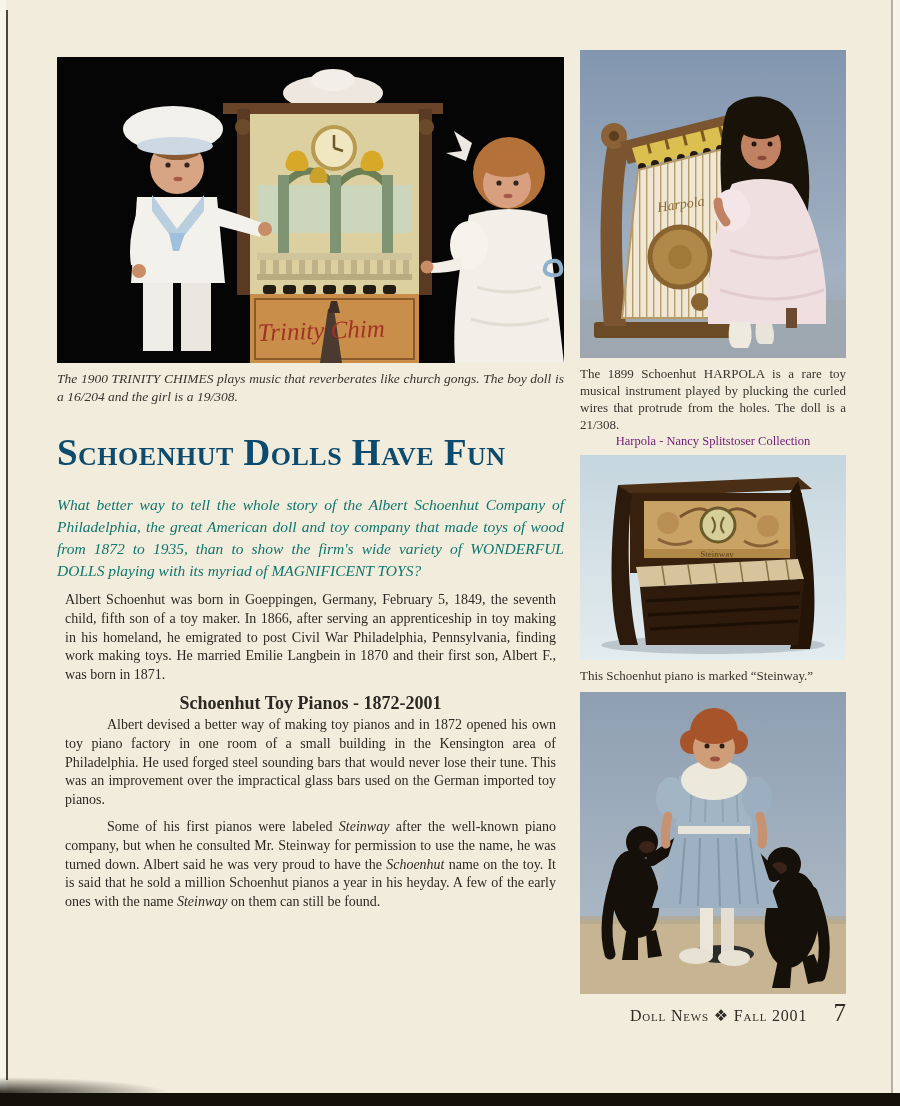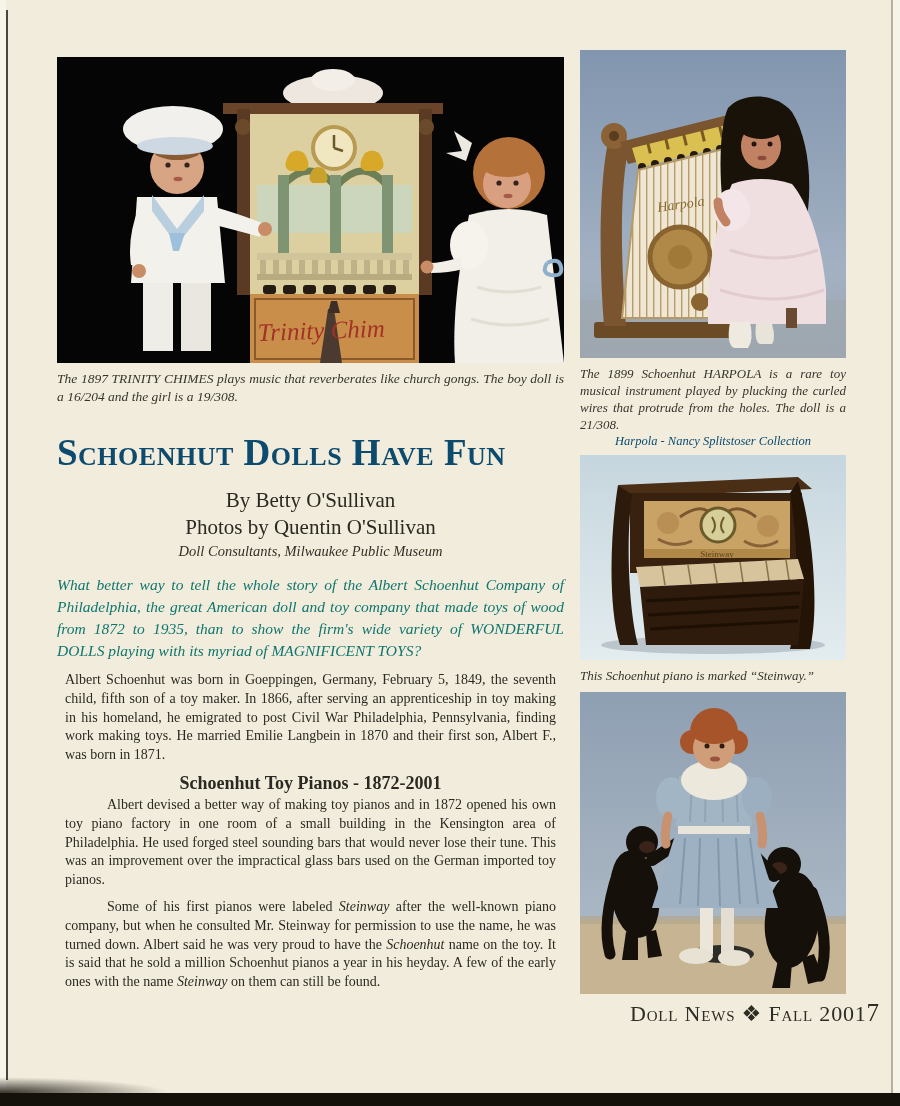--- a/index.html
+++ b/index.html
@@ -18,38 +18,38 @@
   .scan-bottom-curve{position:absolute;left:0;bottom:13px;width:170px;height:16px;
     background:radial-gradient(ellipse at 0% 100%, rgba(20,16,10,.85), rgba(20,16,10,0) 70%);}
 
   .col-left{position:absolute;left:57px;top:57px;width:507px;}
   .col-right{position:absolute;left:580px;top:50px;width:266px;}
 
   .photo{display:block;}
   .photo svg{display:block;}
 
   .caption{font-style:italic;font-size:13.5px;line-height:18px;text-align:justify;color:#36342c;margin-top:7px;}
-  .caption-r{font-style:italic;font-size:13px;line-height:17px;text-align:justify;color:#36342c;margin-top:7px;}
-  .credit{font-style:italic;font-size:12.5px;text-align:center;color:#0c4a6e;margin-top:1px;}
+  .caption-r{font-size:13px;line-height:17px;text-align:justify;color:#36342c;margin-top:7px;}
+  .credit{font-size:12.5px;text-align:center;color:#701a75;margin-top:1px;}
 
   .title{margin-top:20px;text-align:left;font-variant:small-caps;font-weight:700;
     font-size:37px;line-height:54px;letter-spacing:.5px;color:#0c4a6e;}
   .byline-block{text-align:center;margin-top:8px;}
   .byline{font-size:21px;line-height:25px;}
   .photo-credit{font-size:21px;line-height:25px;margin-top:2px;}
   .affiliation{font-size:14.5px;font-style:italic;margin-top:3px;color:#333026;}
 
   .intro{margin-top:14px;font-style:italic;font-size:15.5px;line-height:22px;text-align:justify;color:#0f766e;}
   .body-para{font-size:14px;line-height:18.8px;text-align:justify;margin:8px;}
   .p1{margin-top:9px;}
   .indent{text-indent:42px;margin-top:2px;}
   .subhead{margin-top:5px;margin-bottom:2px;text-align:center;font-weight:700;font-size:18px;}
 
   .footer{display:flex;align-items:baseline;margin-top:5px;}
-  .footer-label{margin-left:50px;font-variant:small-caps;font-size:22px;letter-spacing:.8px;color:#2e2c24;white-space:nowrap;}
+  .footer-label{margin-left:50px;font-variant:small-caps;font-size:16px;letter-spacing:.8px;color:#2e2c24;white-space:nowrap;}
   .footer-page{margin-left:auto;font-size:25px;color:#2e2c24;}
 </style>
 </head>
 <body>
 
 <div class="page">
   <div class="scan-left-strip"></div>
   <div class="scan-left-line"></div>
   <div class="scan-right-strip"></div>
   <div class="scan-right-line"></div>
@@ -144,31 +144,26 @@
           <path d="M412,158 Q452,146 490,158 L507,306 L398,306 Q394,250 412,158 Z" fill="#f2efe8"></path>
           <ellipse cx="412" cy="188" rx="19" ry="24" fill="#f6f3ec"></ellipse>
           <path d="M404,200 Q385,206 372,206 L374,216 Q392,216 406,212 Z" fill="#f2efe8"></path>
           <circle cx="370" cy="210" r="6.5" fill="#c88d66"></circle>
           <path d="M490,206 q12,-6 14,4 q2,10 -10,8 q-10,-2 -4,-12" fill="none" stroke="#8fb0cc" stroke-width="4"></path>
           <path d="M420,230 q32,10 64,0" stroke="#e2ded4" stroke-width="3" fill="none"></path>
           <path d="M414,262 q38,12 78,0" stroke="#e2ded4" stroke-width="3" fill="none"></path>
         </g>
       </svg>
     </div>
-    <div class="caption">The 1897 TRINITY CHIMES plays music that reverberates like church gongs. The boy doll is a 16/204 and the girl is a 19/308.</div>
+    <div class="caption">The 1900 TRINITY CHIMES plays music that reverberates like church gongs. The boy doll is a 16/204 and the girl is a 19/308.</div>
 
     <div class="title">
       <div>Schoenhut Dolls Have Fun</div>
     </div>
 
-    <div class="byline-block">
-      <div class="byline">By Betty O'Sullivan</div>
-      <div class="photo-credit">Photos by Quentin O'Sullivan</div>
-      <div class="affiliation">Doll Consultants, Milwaukee Public Museum</div>
-    </div>
 
     <div class="intro">What better way to tell the whole story of the Albert Schoenhut Company of Philadelphia, the great American doll and toy company that made toys of wood from 1872 to 1935, than to show the firm's wide variety of WONDERFUL DOLLS playing with its myriad of MAGNIFICENT TOYS?</div>
 
     <p class="body-para p1">Albert Schoenhut was born in Goeppingen, Germany, February 5, 1849, the seventh child, fifth son of a toy maker. In 1866, after serving an apprenticeship in toy making in his homeland, he emigrated to post Civil War Philadelphia, Pennsylvania, finding work making toys. He married Emilie Langbein in 1870 and their first son, Albert F., was born in 1871.</p>
     <div class="subhead">Schoenhut Toy Pianos - 1872-2001</div>
     <p class="body-para indent">Albert devised a better way of making toy pianos and in 1872 opened his own toy piano factory in one room of a small building in the Kensington area of Philadelphia. He used forged steel sounding bars that would never lose their tune. This was an improvement over the impractical glass bars used on the German imported toy pianos.</p>
     <p class="body-para indent"><span>Some of his first pianos were labeled </span><i>Steinway</i><span> after the well-known piano company, but when he consulted Mr. Steinway for permission to use the name, he was turned down. Albert said he was very proud to have the </span><i>Schoenhut</i><span> name on the toy. It is said that he sold a million Schoenhut pianos a year in his heyday. A few of the early ones with the name </span><i>Steinway</i><span> on them can still be found.</span></p>
   </div>
 
   <div class="col-right">

